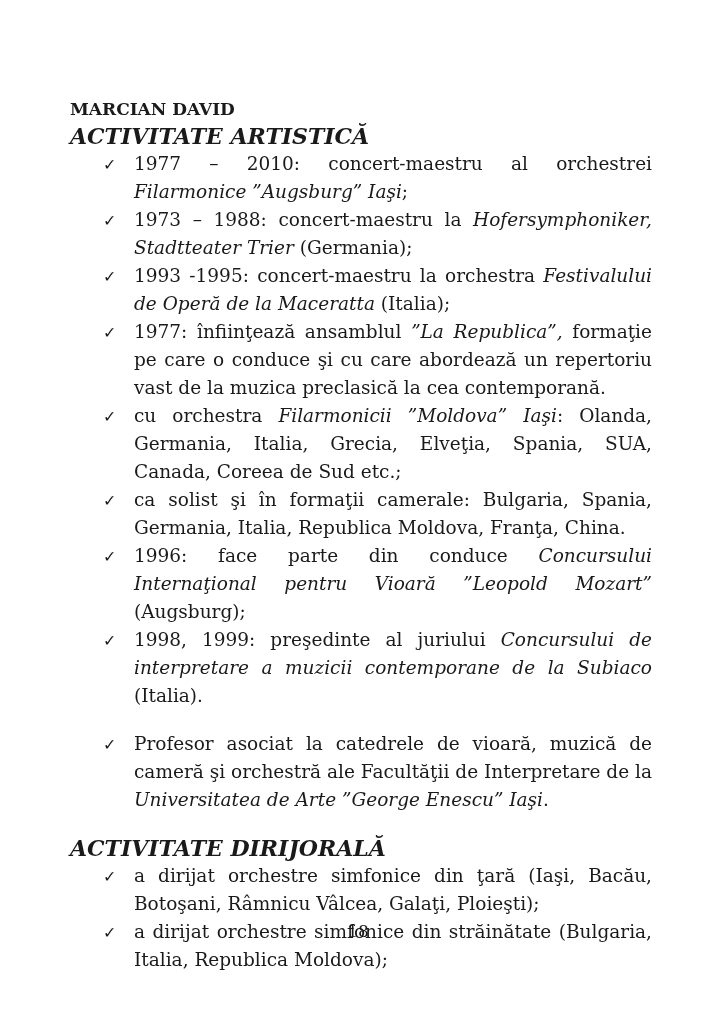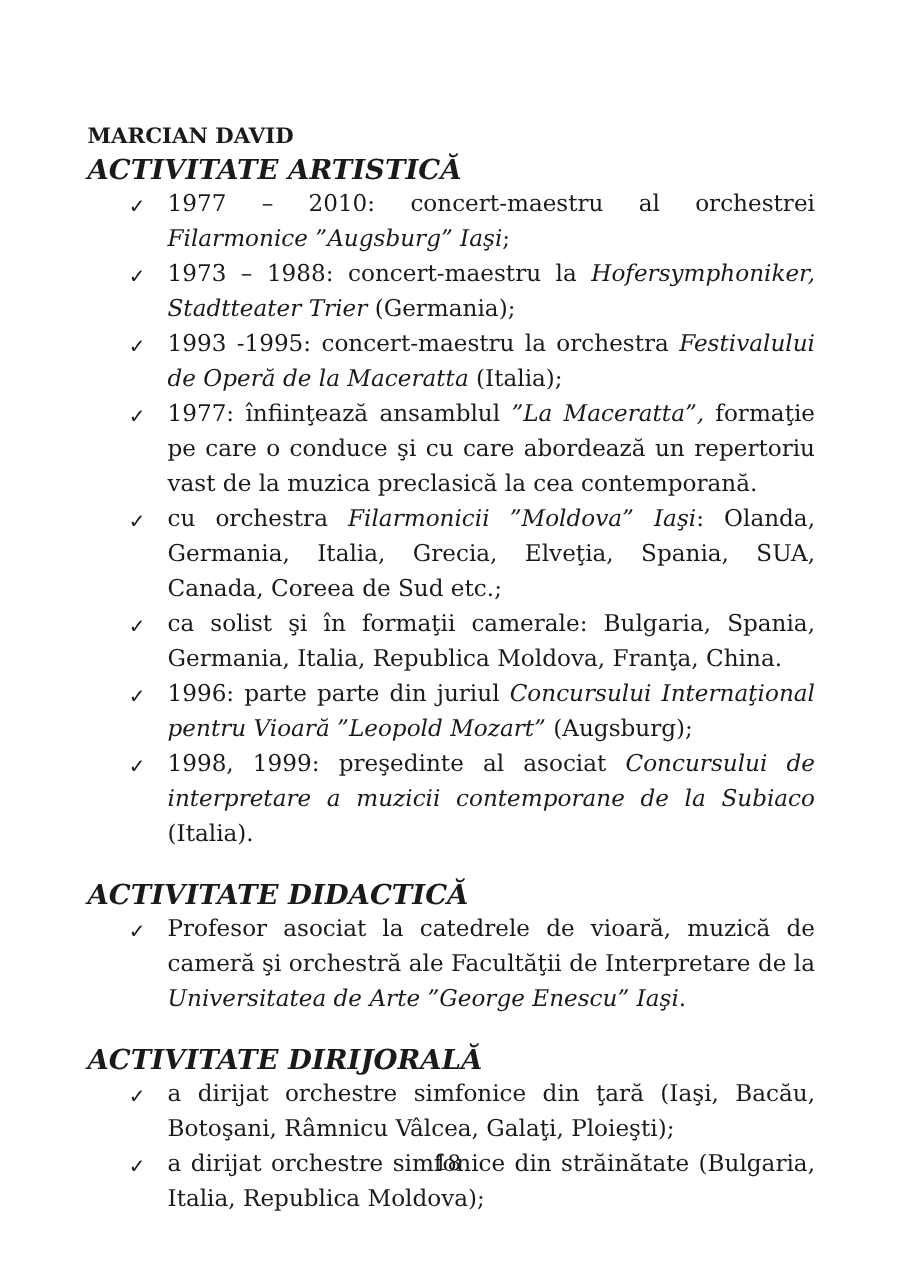--- a/index.html
+++ b/index.html
@@ -55,32 +55,31 @@
 <body>
 
 <div class="page">
   <div class="doc-title">MARCIAN DAVID</div>
   <div>
       <section class="section">
         <div class="heading">ACTIVITATE ARTISTICĂ</div>
         <div class="item"><span class="check">✓</span><span><span>1977 – 2010: concert-maestru al orchestrei </span><span class="it">Filarmonice ”Augsburg” Iaşi</span><span>;</span></span></div>
         <div class="item"><span class="check">✓</span><span><span>1973 – 1988: concert-maestru la </span><span class="it">Hofersymphoniker, Stadtteater Trier</span><span> (Germania);</span></span></div>
         <div class="item"><span class="check">✓</span><span><span>1993 -1995: concert-maestru la orchestra </span><span class="it">Festivalului de Operă de la Maceratta</span><span> (Italia);</span></span></div>
-        <div class="item"><span class="check">✓</span><span><span>1977: înfiinţează ansamblul </span><span class="it">”La Maceratta”,</span><span> formaţie pe care o conduce şi cu care abordează un repertoriu vast de la muzica preclasică la cea contemporană.</span></span></div>
+        <div class="item"><span class="check">✓</span><span><span>1977: înfiinţează ansamblul </span><span class="it">”La Republica”,</span><span> formaţie pe care o conduce şi cu care abordează un repertoriu vast de la muzica preclasică la cea contemporană.</span></span></div>
       </section>
       <section class="section">
         <div class="item"><span class="check">✓</span><span><span>cu orchestra </span><span class="it">Filarmonicii ”Moldova” Iaşi</span><span>: Olanda, Germania, Italia, Grecia, Elveţia, Spania, SUA, Canada, Coreea de Sud etc.;</span></span></div>
         <div class="item"><span class="check">✓</span><span><span>ca solist şi în formaţii camerale: Bulgaria, Spania, Germania, Italia, Republica Moldova, Franţa, China.</span></span></div>
       </section>
       <section class="section">
-        <div class="item"><span class="check">✓</span><span><span>1996: parte parte din juriul </span><span class="it">Concursului Internaţional pentru Vioară ”Leopold Mozart”</span><span> (Augsburg);</span></span></div>
-        <div class="item"><span class="check">✓</span><span><span>1998, 1999: preşedinte al asociat </span><span class="it">Concursului de interpretare a muzicii contemporane de la Subiaco</span><span> (Italia).</span></span></div>
+        <div class="item"><span class="check">✓</span><span><span>1996: face parte din conduce </span><span class="it">Concursului Internaţional pentru Vioară ”Leopold Mozart”</span><span> (Augsburg);</span></span></div>
+        <div class="item"><span class="check">✓</span><span><span>1998, 1999: preşedinte al juriului </span><span class="it">Concursului de interpretare a muzicii contemporane de la Subiaco</span><span> (Italia).</span></span></div>
       </section>
       <section class="section spaced">
-        <div class="heading">ACTIVITATE DIDACTICĂ</div>
         <div class="item"><span class="check">✓</span><span><span>Profesor asociat la catedrele de vioară, muzică de cameră şi orchestră ale Facultăţii de Interpretare de la </span><span class="it">Universitatea de Arte ”George Enescu” Iaşi</span><span>.</span></span></div>
       </section>
       <section class="section spaced">
         <div class="heading">ACTIVITATE DIRIJORALĂ</div>
         <div class="item"><span class="check">✓</span><span><span>a dirijat orchestre simfonice din ţară (Iaşi, Bacău, Botoşani, Râmnicu Vâlcea, Galaţi, Ploieşti);</span></span></div>
         <div class="item"><span class="check">✓</span><span><span>a dirijat orchestre simfonice din străinătate (Bulgaria, Italia, Republica Moldova);</span></span></div>
       </section>
     </div>
 </div>
 

